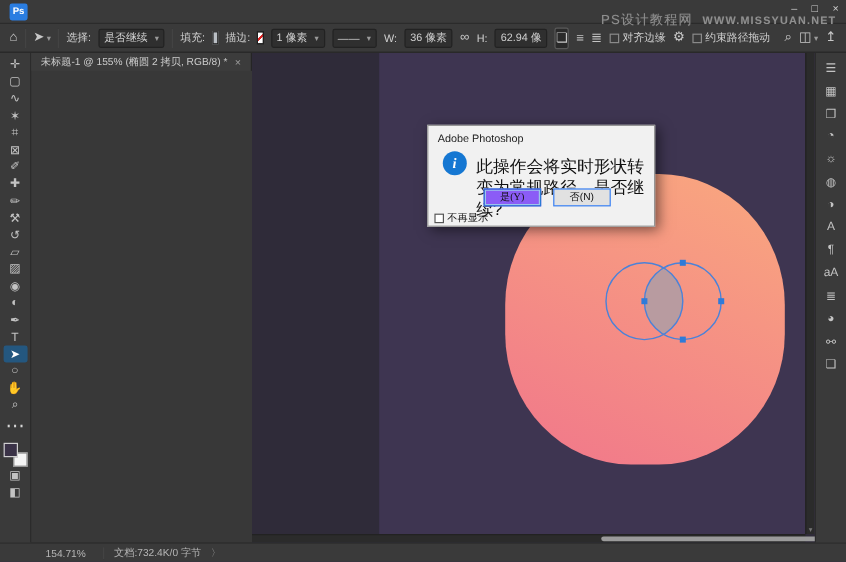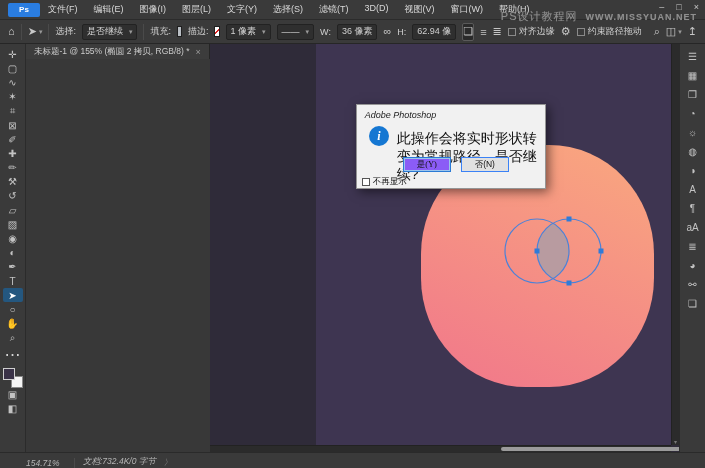--- a/index.html
+++ b/index.html
@@ -1,21 +1,21 @@
 <!DOCTYPE html>
 <html><head>
 <meta charset="utf-8">
 <style>
   * { margin:0; padding:0; box-sizing:border-box; }
   html,body { width:705px; height:468px; overflow:hidden; }
   body { font-family:"Liberation Sans", sans-serif; background:#383838; color:#d6d6d6; position:relative; }
 
   
   .menubar { height:20px; background:#3a3a3a; border-bottom:1px solid #2b2b2b; display:flex; align-items:center; padding:0 6px; position:relative; z-index:30; }
-  .ps-logo { width:32px; height:14px; background:#2a7de1; color:#fff; font-size:8px; font-weight:bold; border-radius:2px; display:flex; align-items:center; justify-content:center; margin:0 8px 0 2px; }
+  .ps-logo { width:15px; height:14px; background:#2a7de1; color:#fff; font-size:8px; font-weight:bold; border-radius:2px; display:flex; align-items:center; justify-content:center; margin:0 8px 0 2px; }
   .menu-items { display:flex; gap:16px; font-size:9px; color:#d8d8d8; }
   .menu-items span { cursor:default; }
   .win-controls { position:absolute; right:6px; top:2px; display:flex; gap:12px; font-size:9px; color:#c9c9c9; }
   .watermark { position:absolute; right:8px; top:9px; z-index:40; display:flex; gap:8px; align-items:baseline; color:#8f8f8f; text-shadow:0 0 1px #555; }
   .wm-site { font-size:11px; font-weight:normal; letter-spacing:1px; }
   .wm-url  { font-size:9px; font-weight:bold; letter-spacing:1px; }
 
   
   .optionsbar { height:24px; background:#3a3a3a; border-bottom:1px solid #262626; display:flex; align-items:center; gap:6px; padding:0 8px; font-size:9px; color:#cfcfcf; white-space:nowrap; position:relative; z-index:20; }
   .ob-sep { width:1px; height:16px; background:#2a2a2a; border-right:1px solid #4a4a4a; }
@@ -61,59 +61,46 @@
   .blob { position:absolute; left:211px; top:101px; width:233px; height:242px; border-radius:45% 45% 45% 45%; background:linear-gradient(205deg,#f9a67f 5%,#f1798a 95%); }
   .shape-svg { position:absolute; left:289px; top:171px; }
 
   .vscroll { position:absolute; right:0; top:0; bottom:7px; width:8px; background:#2b2b2b; border-left:1px solid #222; display:flex; align-items:flex-end; justify-content:center; }
   .vscroll span { font-size:6px; color:#777; }
   .hscroll { position:absolute; left:0; right:8px; bottom:0; height:7px; background:#2b2b2b; border-top:1px solid #222; }
   .hthumb { position:absolute; left:291px; width:196px; top:1px; bottom:1px; background:#9b9b9b; border-radius:2px; }
 
   
   .dialog { position:absolute; left:146px; top:60px; width:190px; height:85px; background:#f1f1f1; border:1px solid #959595; box-shadow:3px 3px 10px rgba(0,0,0,.5); z-index:10; color:#111; }
-  .dlg-title { font-size:9px; color:#222; padding:5px 0 0 8px;font-style:italic; }
+  .dlg-title { font-size:9px; color:#222; padding:5px 0 0 8px; }
   .dlg-body { display:flex; align-items:flex-start; padding:6px 8px 0 12px; gap:8px; }
   .dlg-info-icon { width:20px; height:20px; border-radius:50%; background:#1577d2; color:#fff; font-size:12px; font-style:italic; font-weight:bold; font-family:"Liberation Serif", serif; display:flex; align-items:center; justify-content:center; flex:0 0 auto; }
   .dlg-msg { font-size:14px; line-height:1.3; padding-top:3px; }
   .dlg-buttons { position:absolute; left:46px; top:52px; display:flex; gap:10px; }
   .dlg-btn { width:48px; height:15px; font-size:8.5px; display:flex; align-items:center; justify-content:center; }
   .dlg-btn.primary { background:#8b5cf6; border:1px solid #2a7ad4; box-shadow:inset 0 0 0 1px #9cc5ec;font-family:Liberation Serif, serif; }
   .dlg-btn.secondary { background:#e1e1e1; border:1px solid #3b82f6; }
   .dlg-check { position:absolute; left:5px; top:71px; display:flex; align-items:center; gap:3px; font-size:8.5px; color:#111; }
   .dlg-cb { width:8px; height:8px; border:1px solid #555; background:#fff; }
 
   
   .dock { width:26px; background:#3a3a3a; border-left:1px solid #2b2b2b; display:flex; flex-direction:column; align-items:center; padding-top:4px; gap:2px; }
   .dock [data-name$="-panel"] { width:20px; height:17px; display:flex; align-items:center; justify-content:center; font-size:10px; color:#c3c3c3; }
 
   
-  .statusbar { height:16px; background:#3a3a3a; border-top:1px solid #2a2a2a; display:flex; align-items:flex-end; font-size:8.5px; color:#b5b5b5; padding-left:26px; gap:8px;font-style:italic; }
+  .statusbar { height:16px; background:#3a3a3a; border-top:1px solid #2a2a2a; display:flex; align-items:center; font-size:8.5px; color:#b5b5b5; padding-left:38px; gap:8px; }
   .sb-zoom { min-width:40px; }
   .sb-sep { width:1px; height:10px; background:#2a2a2a; border-right:1px solid #4a4a4a; }
   .sb-arrow { color:#9a9a9a; font-size:8px; }
 </style>
 </head>
 <body>
 
 <div class="menubar" data-name="menu-bar">
   <div class="ps-logo" data-name="photoshop-logo-icon">Ps</div>
-  <div class="menu-items" data-name="menu-items">
-      <span data-name="menu-item">文件(F)</span>
-      <span data-name="menu-item">编辑(E)</span>
-      <span data-name="menu-item">图像(I)</span>
-      <span data-name="menu-item">图层(L)</span>
-      <span data-name="menu-item">文字(Y)</span>
-      <span data-name="menu-item">选择(S)</span>
-      <span data-name="menu-item">滤镜(T)</span>
-      <span data-name="menu-item">3D(D)</span>
-      <span data-name="menu-item">视图(V)</span>
-      <span data-name="menu-item">窗口(W)</span>
-      <span data-name="menu-item">帮助(H)</span>
-    </div>
   <div class="win-controls" data-name="window-controls">
     <span data-name="minimize-button">–</span>
     <span data-name="maximize-button">□</span>
     <span data-name="close-button">×</span>
   </div>
 </div>
 <div class="watermark" data-name="watermark">
   <span class="wm-site" data-name="watermark-site">PS设计教程网</span>
   <span class="wm-url" data-name="watermark-url">WWW.MISSYUAN.NET</span>
 </div>

